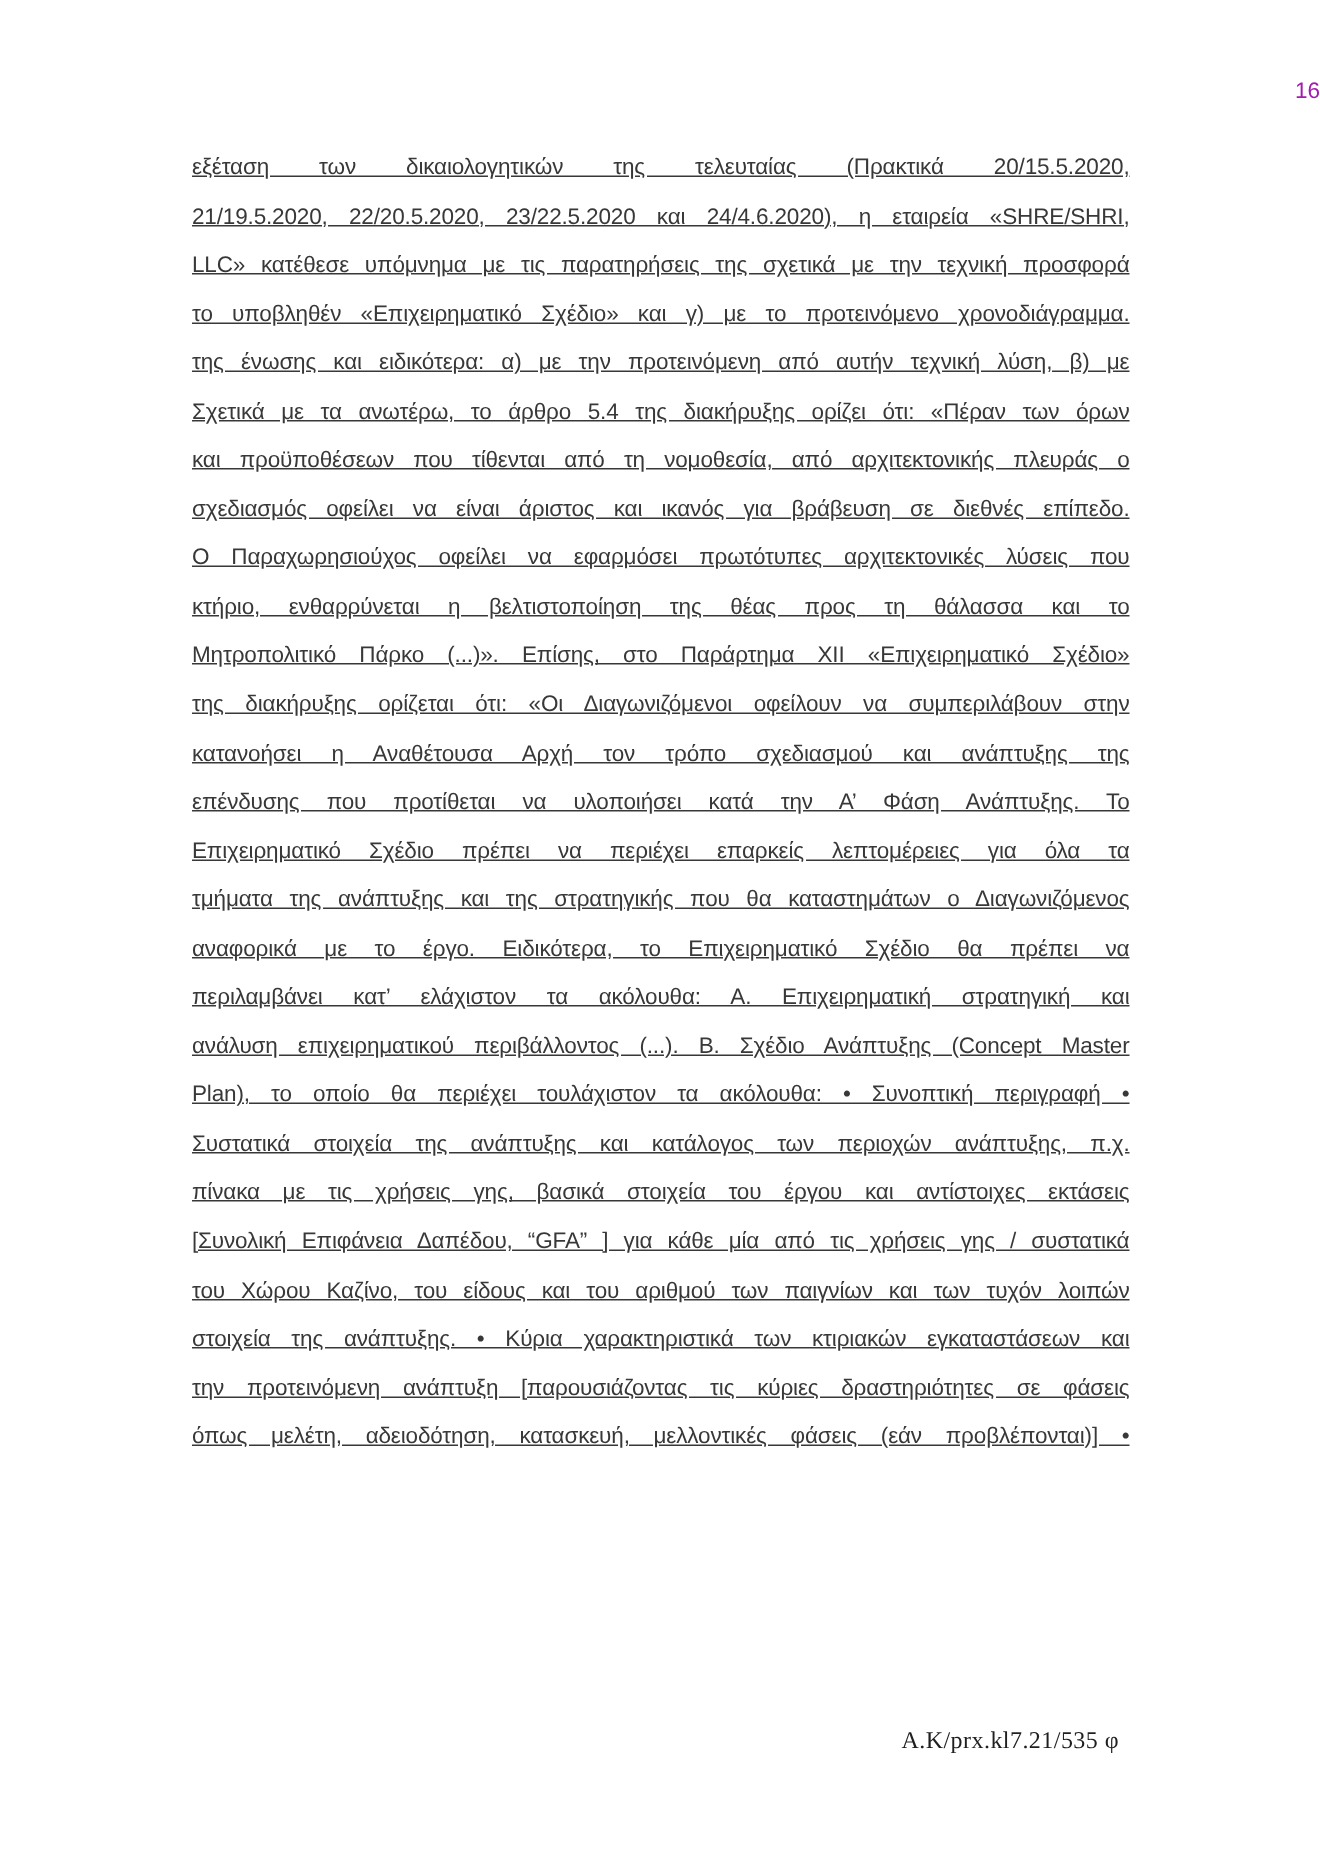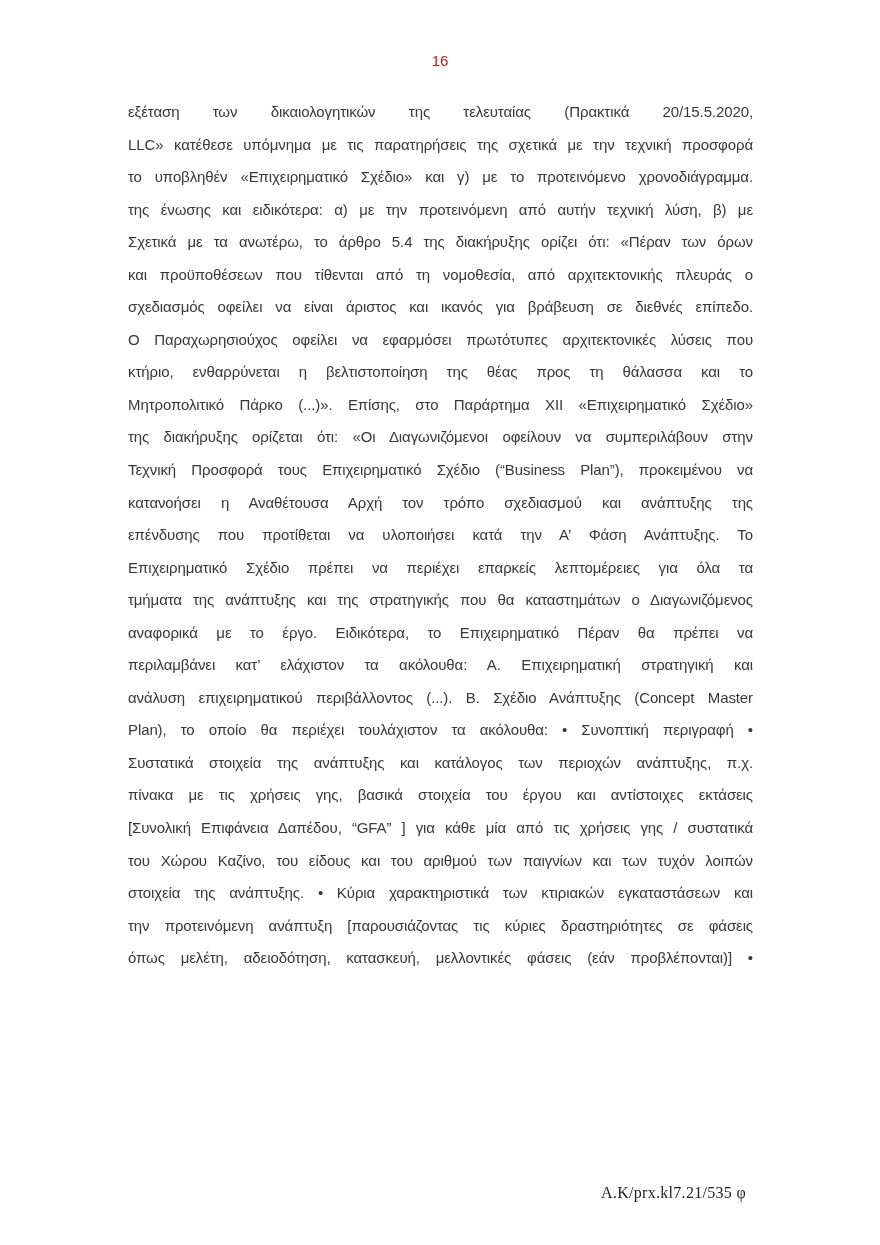--- a/index.html
+++ b/index.html
@@ -14,74 +14,74 @@
     background: #ffffff;
     font-family: "Liberation Sans", sans-serif;
     color: #383838;
     overflow: hidden;
   }
   .page-number {
     position: absolute;
     top: 52px;
     left: 0;
     width: 100%;
-    text-align: center;
+    text-align: right;
     font-size: 15px;
-    color: #b91c1c;
+    color: #a21caf;
   }
   .body-text {
     position: absolute;
     left: 128px;
     top: 96px;
     width: 625px;
   }
   .body-text .line {
     height: 32.55px;
     line-height: 32.55px;
     font-size: 15px;
     letter-spacing: -0.1px;
     text-align: justify;
     text-align-last: justify;
     color: #383838;
+    text-decoration: underline;
   }
   .footer-ref {
     position: absolute;
     top: 1152px;
     right: 134px;
     font-family: "Liberation Serif", serif;
     font-size: 16px;
     letter-spacing: 0.3px;
     color: #1f1f1f;
-    margin-top: 32px;
   }
 </style>
 </head>
 <body>
 
 <div class="sheet">
   <div class="page-number">16</div>
 
   <div class="body-text">
       <div class="line">εξέταση των δικαιολογητικών της τελευταίας (Πρακτικά 20/15.5.2020,</div>
+      <div class="line">21/19.5.2020, 22/20.5.2020, 23/22.5.2020 και 24/4.6.2020), η εταιρεία «SHRE/SHRI,</div>
       <div class="line">LLC» κατέθεσε υπόμνημα με τις παρατηρήσεις της σχετικά με την τεχνική προσφορά</div>
       <div class="line">το υποβληθέν «Επιχειρηματικό Σχέδιο» και γ) με το προτεινόμενο χρονοδιάγραμμα.</div>
       <div class="line">της ένωσης και ειδικότερα: α) με την προτεινόμενη από αυτήν τεχνική λύση, β) με</div>
       <div class="line">Σχετικά με τα ανωτέρω, το άρθρο 5.4 της διακήρυξης ορίζει ότι: «Πέραν των όρων</div>
       <div class="line">και προϋποθέσεων που τίθενται από τη νομοθεσία, από αρχιτεκτονικής πλευράς ο</div>
       <div class="line">σχεδιασμός οφείλει να είναι άριστος και ικανός για βράβευση σε διεθνές επίπεδο.</div>
       <div class="line">Ο Παραχωρησιούχος οφείλει να εφαρμόσει πρωτότυπες αρχιτεκτονικές λύσεις που</div>
       <div class="line">κτήριο, ενθαρρύνεται η βελτιστοποίηση της θέας προς τη θάλασσα και το</div>
       <div class="line">Μητροπολιτικό Πάρκο (...)». Επίσης, στο Παράρτημα XII «Επιχειρηματικό Σχέδιο»</div>
       <div class="line">της διακήρυξης ορίζεται ότι: «Οι Διαγωνιζόμενοι οφείλουν να συμπεριλάβουν στην</div>
-      <div class="line">Τεχνική Προσφορά τους Επιχειρηματικό Σχέδιο (“Business Plan”), προκειμένου να</div>
       <div class="line">κατανοήσει η Αναθέτουσα Αρχή τον τρόπο σχεδιασμού και ανάπτυξης της</div>
       <div class="line">επένδυσης που προτίθεται να υλοποιήσει κατά την Α’ Φάση Ανάπτυξης. Το</div>
       <div class="line">Επιχειρηματικό Σχέδιο πρέπει να περιέχει επαρκείς λεπτομέρειες για όλα τα</div>
       <div class="line">τμήματα της ανάπτυξης και της στρατηγικής που θα καταστημάτων ο Διαγωνιζόμενος</div>
-      <div class="line">αναφορικά με το έργο. Ειδικότερα, το Επιχειρηματικό Πέραν θα πρέπει να</div>
+      <div class="line">αναφορικά με το έργο. Ειδικότερα, το Επιχειρηματικό Σχέδιο θα πρέπει να</div>
       <div class="line">περιλαμβάνει κατ’ ελάχιστον τα ακόλουθα: Α. Επιχειρηματική στρατηγική και</div>
       <div class="line">ανάλυση επιχειρηματικού περιβάλλοντος (...). Β. Σχέδιο Ανάπτυξης (Concept Master</div>
       <div class="line">Plan), το οποίο θα περιέχει τουλάχιστον τα ακόλουθα: • Συνοπτική περιγραφή •</div>
       <div class="line">Συστατικά στοιχεία της ανάπτυξης και κατάλογος των περιοχών ανάπτυξης, π.χ.</div>
       <div class="line">πίνακα με τις χρήσεις γης, βασικά στοιχεία του έργου και αντίστοιχες εκτάσεις</div>
       <div class="line">[Συνολική Επιφάνεια Δαπέδου, “GFA” ] για κάθε μία από τις χρήσεις γης / συστατικά</div>
       <div class="line">του Χώρου Καζίνο, του είδους και του αριθμού των παιγνίων και των τυχόν λοιπών</div>
       <div class="line">στοιχεία της ανάπτυξης. • Κύρια χαρακτηριστικά των κτιριακών εγκαταστάσεων και</div>
       <div class="line">την προτεινόμενη ανάπτυξη [παρουσιάζοντας τις κύριες δραστηριότητες σε φάσεις</div>
       <div class="line">όπως μελέτη, αδειοδότηση, κατασκευή, μελλοντικές φάσεις (εάν προβλέπονται)] •</div>

